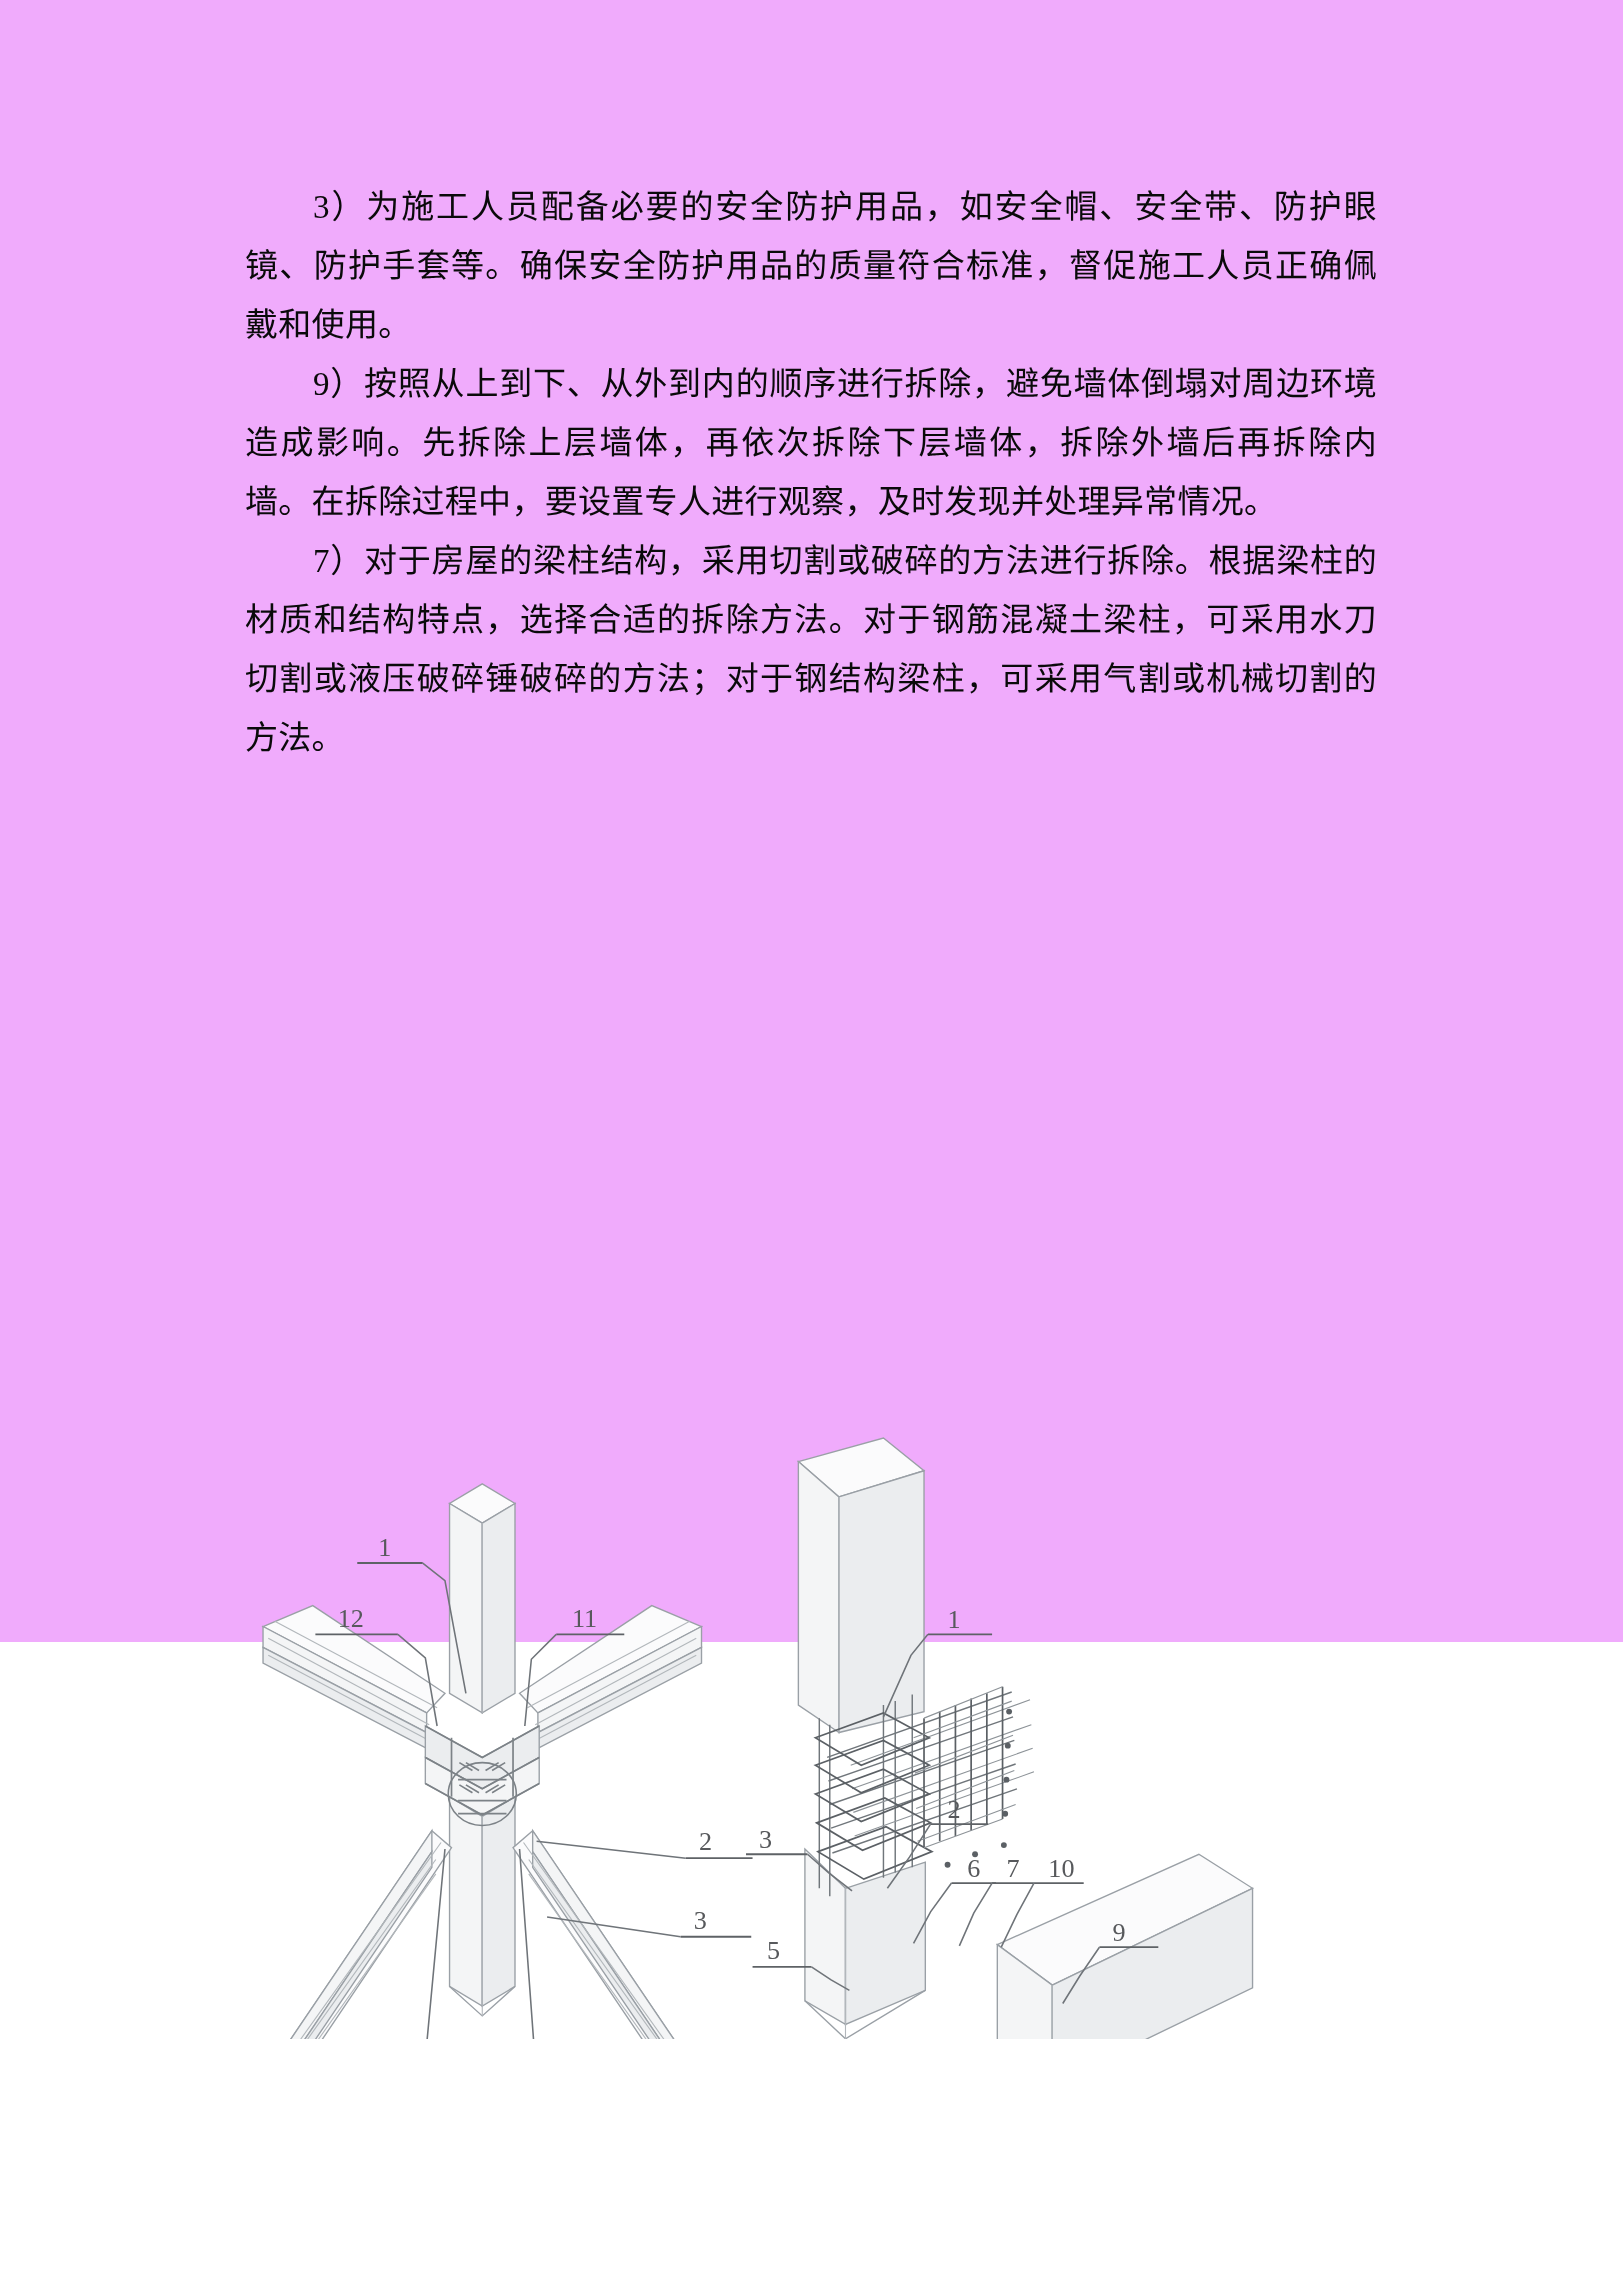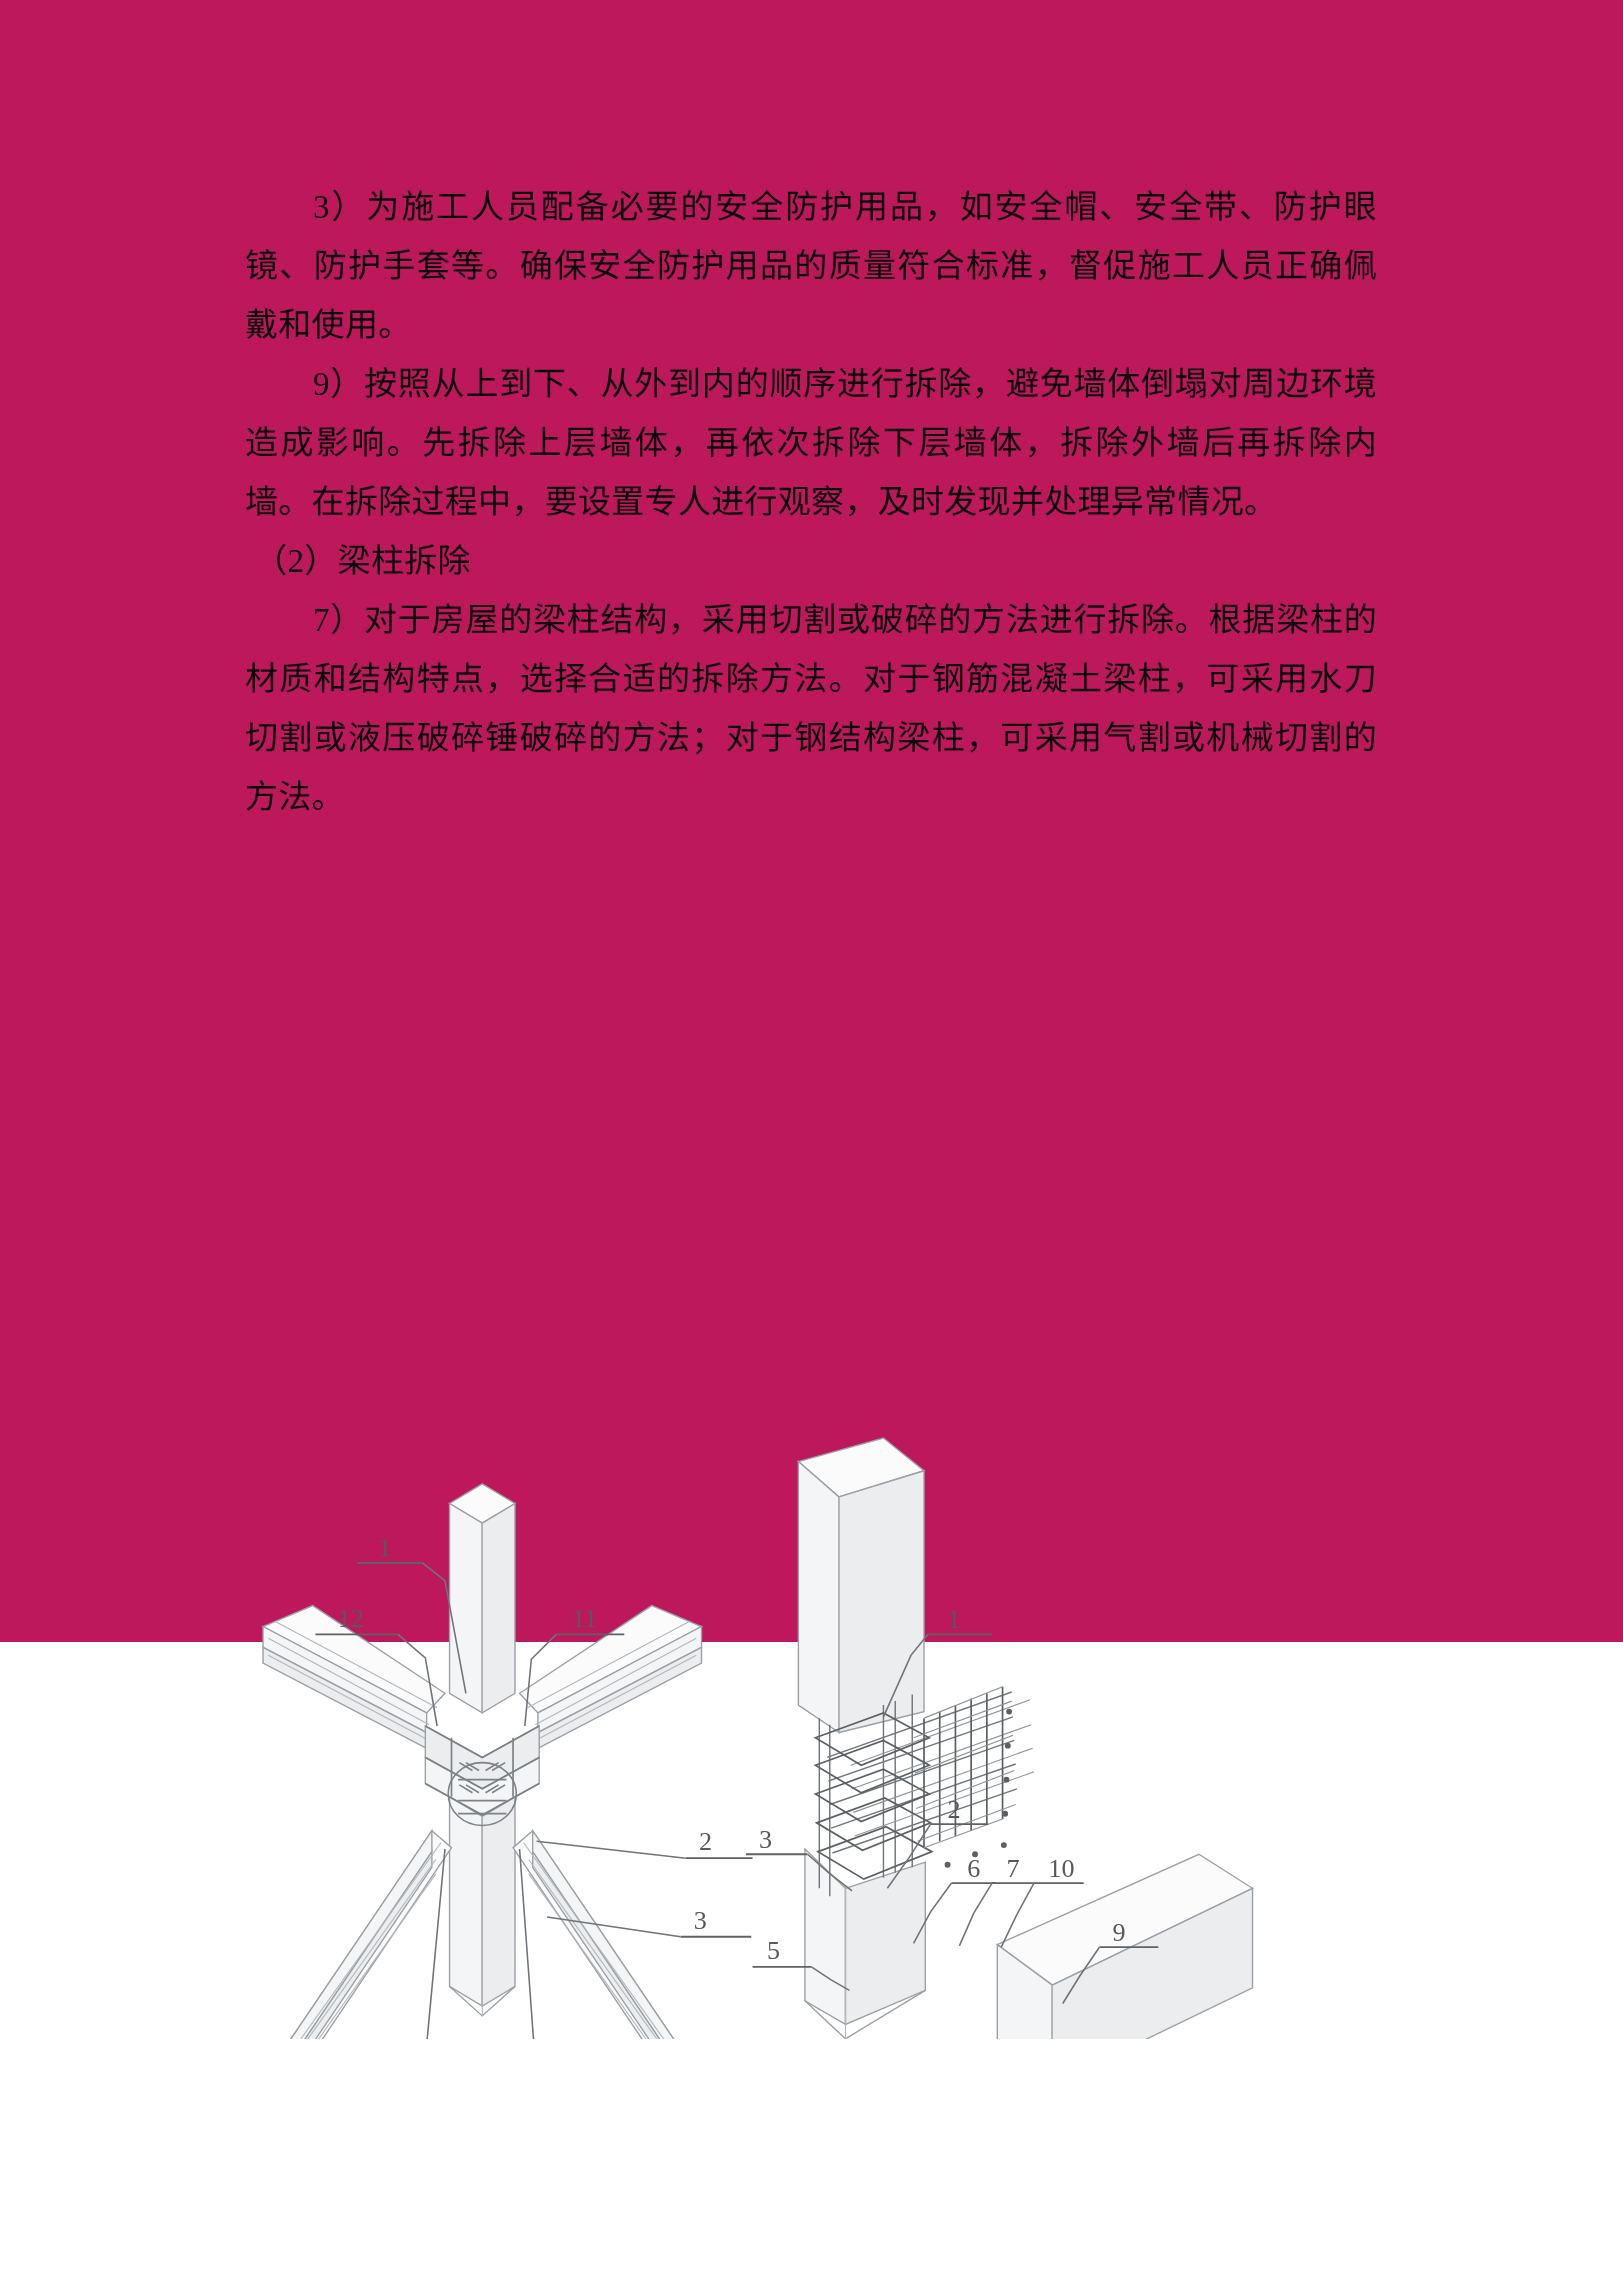--- a/index.html
+++ b/index.html
@@ -15,21 +15,21 @@
     overflow: hidden;
     font-family: "Liberation Serif", "DejaVu Serif", serif;
     color: #000000;
   }
 
   .page {
     position: absolute;
     left: 0; top: 0;
     width: 1623px;
     height: 1642px;
-    background: #be185d;
+    background: #f0abfc;
   }
 
   
   .body-col {
     position: absolute;
     left: 245px;
     top: 178px;
     width: 1132px;
   }
 
@@ -83,21 +83,20 @@
   <div class="body-col">
 
     <p class="para indent">3）为施工人员配备必要的安全防护用品，如安全帽、安全带、防护眼镜、防护手套等。确保安全防护用品的质量符合标准，督促施工人员正确佩戴和使用。</p>
 
 
 
 
     <p class="para indent">9）按照从上到下、从外到内的顺序进行拆除，避免墙体倒塌对周边环境造成影响。先拆除上层墙体，再依次拆除下层墙体，拆除外墙后再拆除内墙。在拆除过程中，要设置专人进行观察，及时发现并处理异常情况。</p>
 
 
-    <p class="para halfind">（2）梁柱拆除</p>
 
     <p class="para indent">7）对于房屋的梁柱结构，采用切割或破碎的方法进行拆除。根据梁柱的材质和结构特点，选择合适的拆除方法。对于钢筋混凝土梁柱，可采用水刀切割或液压破碎锤破碎的方法；对于钢结构梁柱，可采用气割或机械切割的方法。</p>
   </div>
 
   <div class="figure">
     <svg viewBox="0 0 1800 930" xmlns="http://www.w3.org/2000/svg">
 
       <g>
 
         <g>

